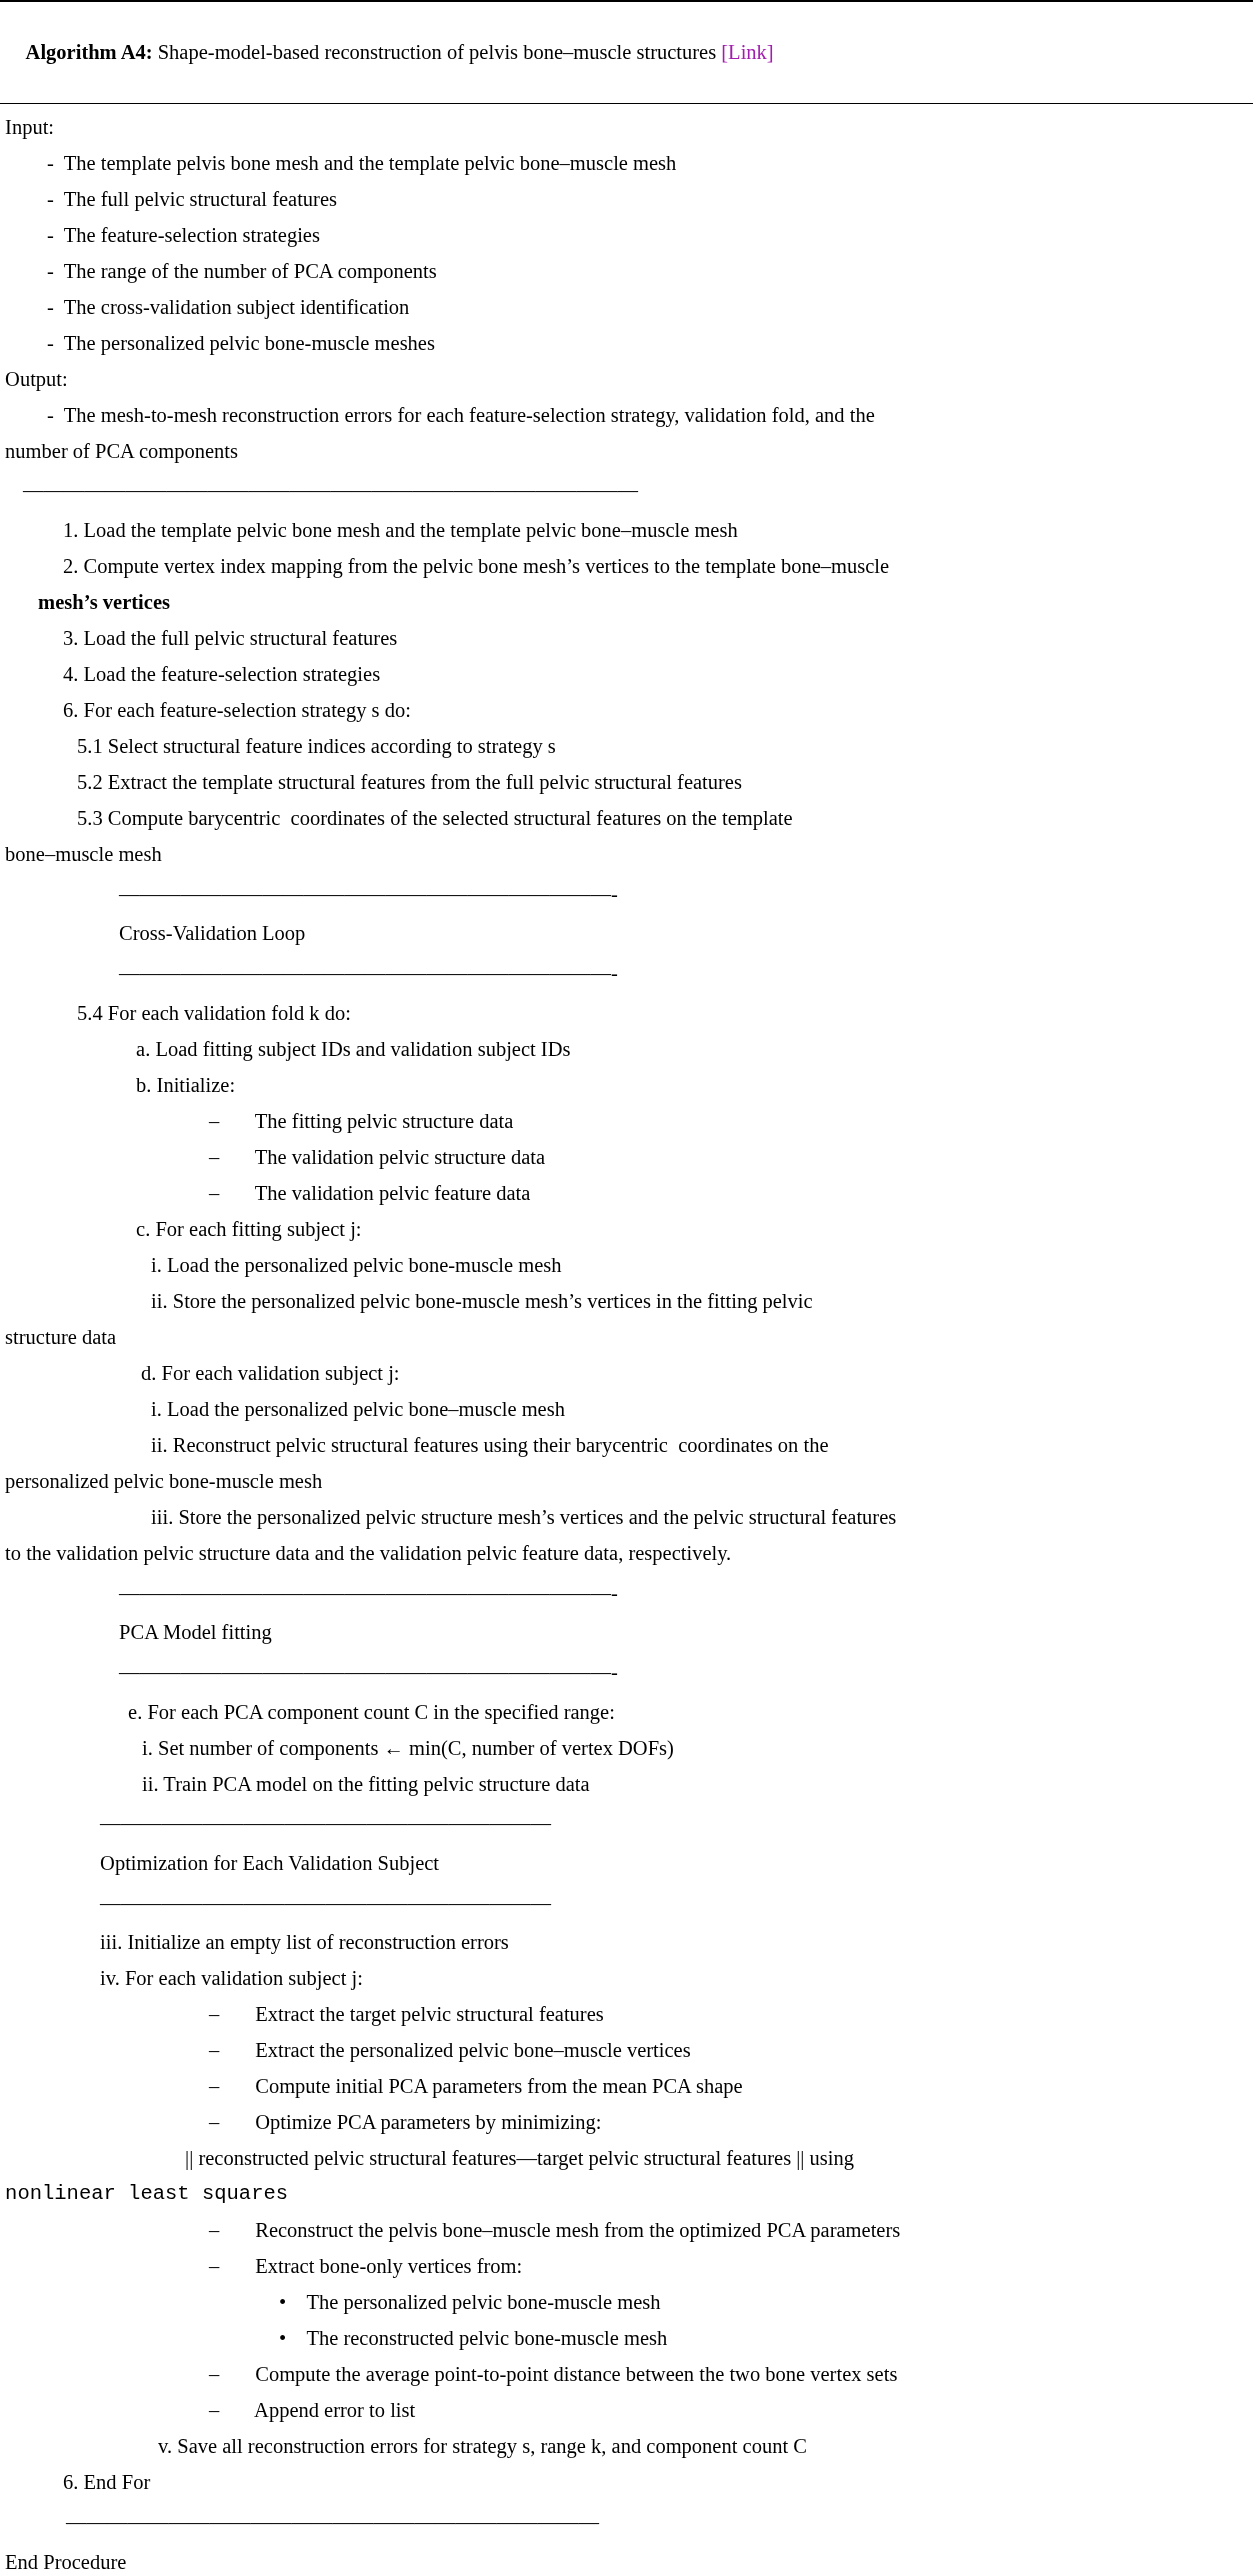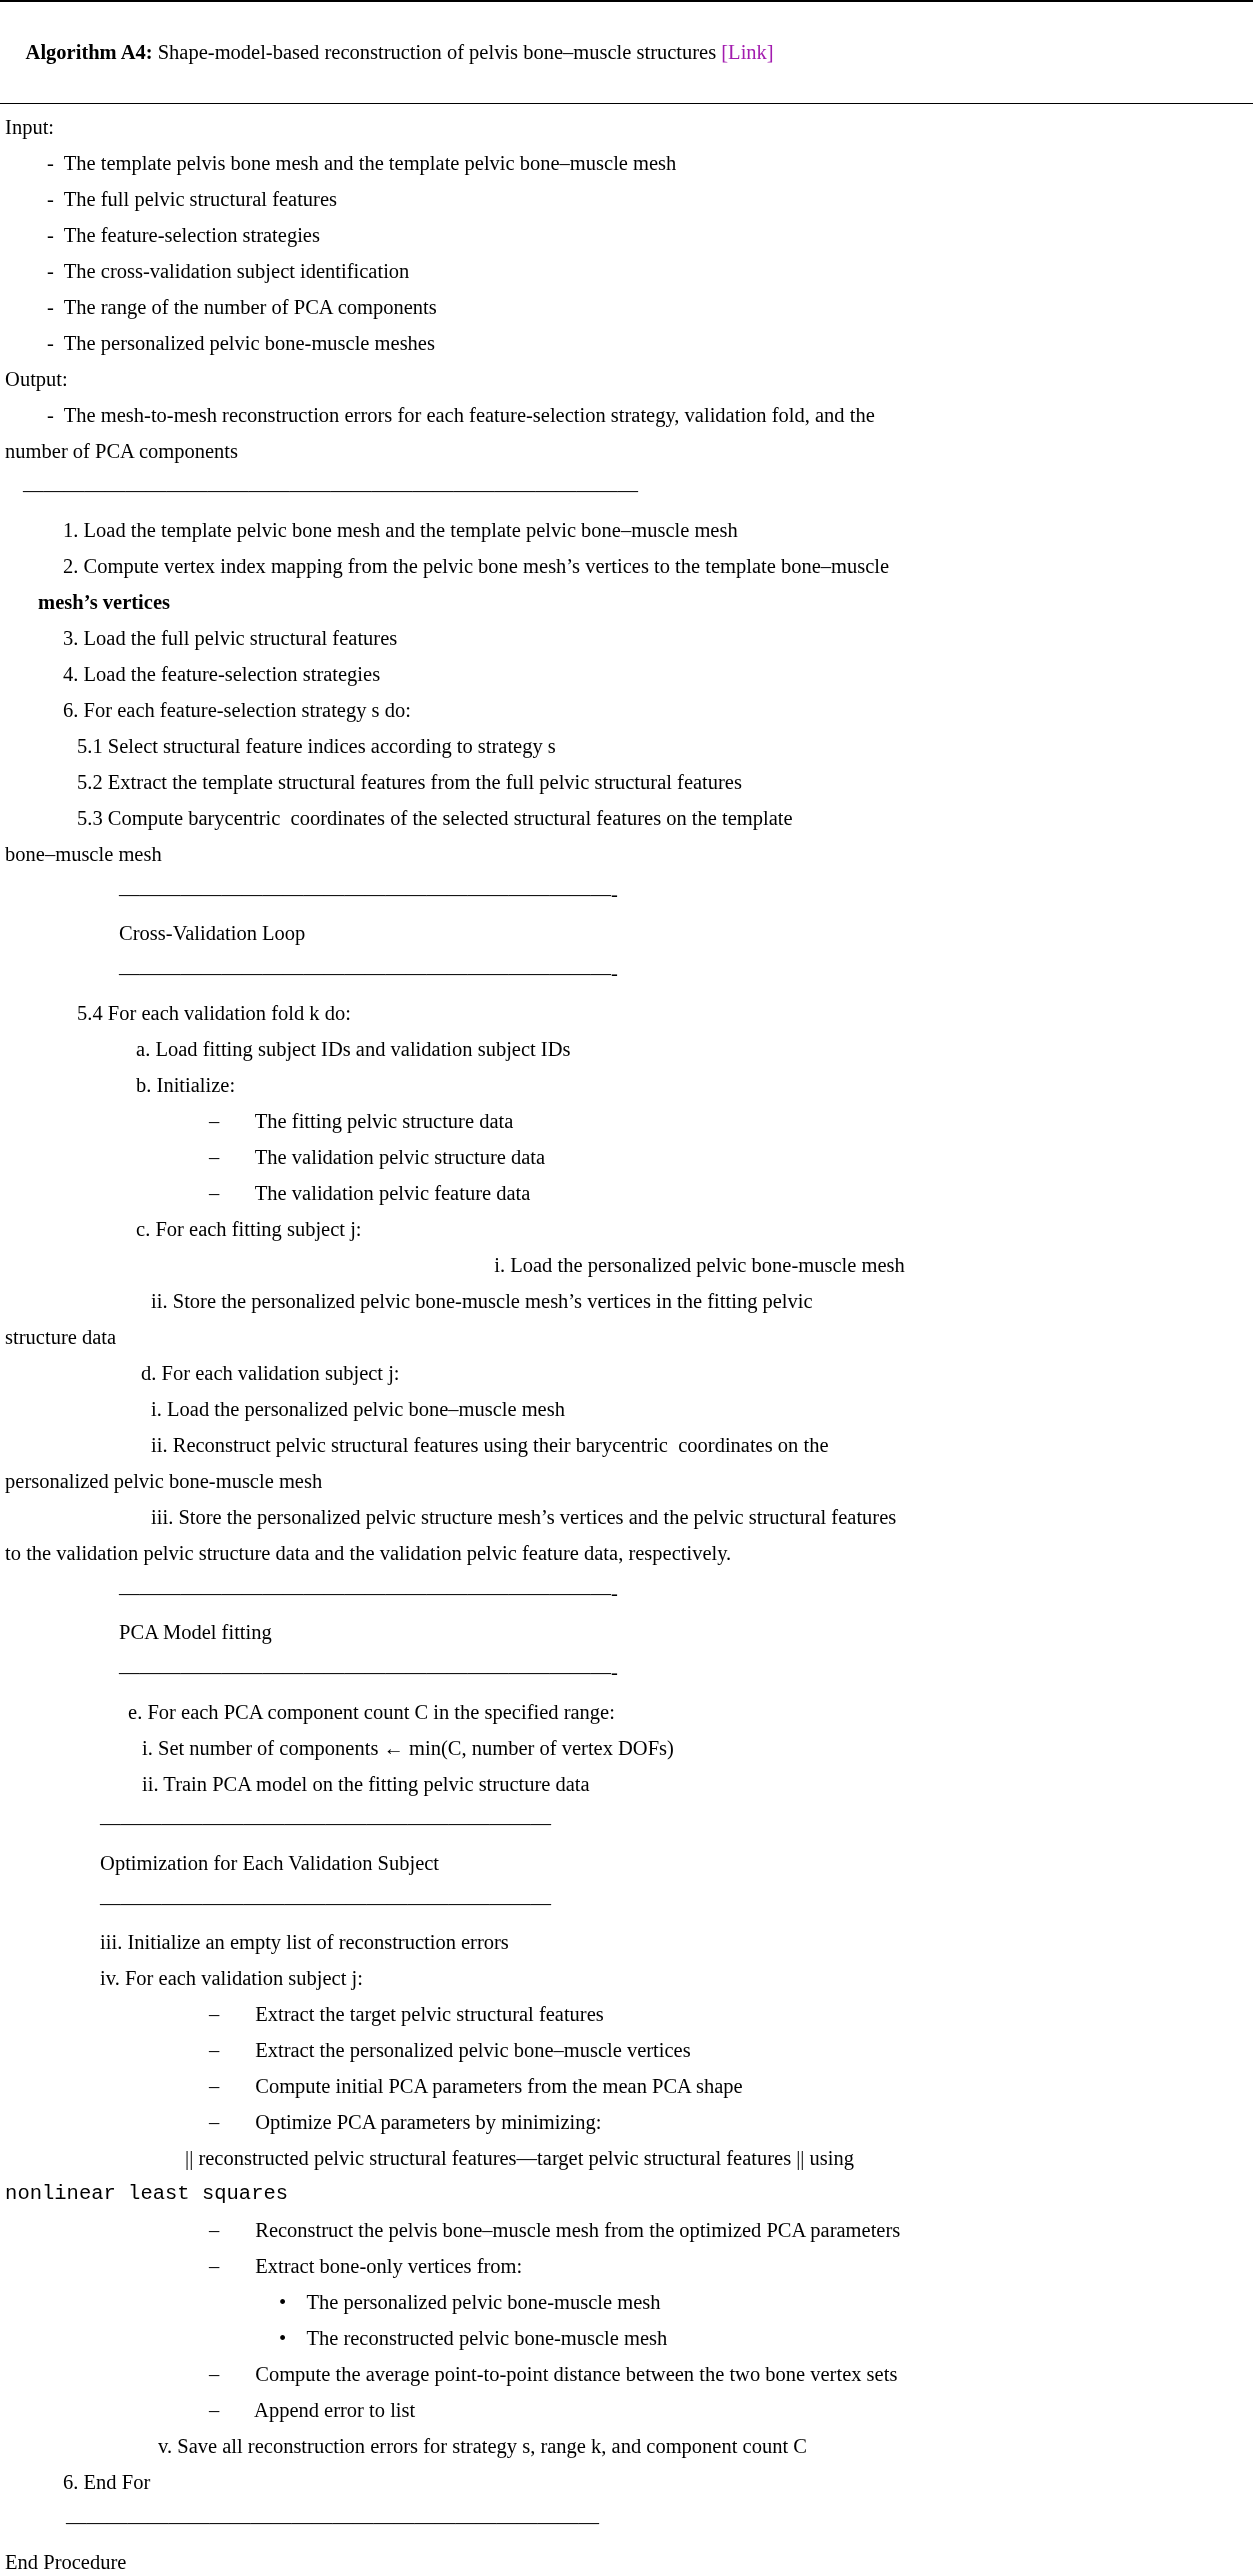--- a/index.html
+++ b/index.html
@@ -42,22 +42,22 @@
 
 <div class="algo-box">
   <div class="title-row">
     <span class="bold">Algorithm A4:</span><span> Shape-model-based reconstruction of pelvis bone–muscle structures </span><span class="link">[Link]</span>
   </div>
   <div class="algo-body">
       <div class="line" style="padding-left: 0px;">Input:</div>
       <div class="line" style="padding-left: 42px;">-  The template pelvis bone mesh and the template pelvic bone–muscle mesh</div>
       <div class="line" style="padding-left: 42px;">-  The full pelvic structural features</div>
       <div class="line" style="padding-left: 42px;">-  The feature-selection strategies</div>
+      <div class="line" style="padding-left: 42px;">-  The range of the number of PCA components</div>
       <div class="line" style="padding-left: 42px;">-  The cross-validation subject identification</div>
-      <div class="line" style="padding-left: 42px;">-  The range of the number of PCA components</div>
       <div class="line" style="padding-left: 42px;">-  The personalized pelvic bone-muscle meshes</div>
       <div class="line" style="padding-left: 0px;">Output:</div>
       <div class="line" style="padding-left: 42px;">-  The mesh-to-mesh reconstruction errors for each feature-selection strategy, validation fold, and the</div>
       <div class="line" style="padding-left: 0px;">number of PCA components</div>
       <div class="line sep" style="padding-left: 18px;">——————————————————————————————</div>
       <div class="line" style="padding-left: 58px;">1. Load the template pelvic bone mesh and the template pelvic bone–muscle mesh</div>
       <div class="line" style="padding-left: 58px;">2. Compute vertex index mapping from the pelvic bone mesh’s vertices to the template bone–muscle</div>
       <div class="line" style="padding-left: 33px; font-weight: bold;">mesh’s vertices</div>
       <div class="line" style="padding-left: 58px;">3. Load the full pelvic structural features</div>
       <div class="line" style="padding-left: 58px;">4. Load the feature-selection strategies</div>
@@ -69,21 +69,21 @@
       <div class="line sep" style="padding-left: 114px;">————————————————————————-</div>
       <div class="line" style="padding-left: 114px;">Cross-Validation Loop</div>
       <div class="line sep" style="padding-left: 114px;">————————————————————————-</div>
       <div class="line" style="padding-left: 72px;">5.4 For each validation fold k do:</div>
       <div class="line" style="padding-left: 131px;">a. Load fitting subject IDs and validation subject IDs</div>
       <div class="line" style="padding-left: 131px;">b. Initialize:</div>
       <div class="line" style="padding-left: 204px;">–       The fitting pelvic structure data</div>
       <div class="line" style="padding-left: 204px;">–       The validation pelvic structure data</div>
       <div class="line" style="padding-left: 204px;">–       The validation pelvic feature data</div>
       <div class="line" style="padding-left: 131px;">c. For each fitting subject j:</div>
-      <div class="line" style="padding-left: 146px; text-align: center;">i. Load the personalized pelvic bone-muscle mesh</div>
+      <div class="line" style="padding-left: 146px;">i. Load the personalized pelvic bone-muscle mesh</div>
       <div class="line" style="padding-left: 146px;">ii. Store the personalized pelvic bone-muscle mesh’s vertices in the fitting pelvic</div>
       <div class="line" style="padding-left: 0px;">structure data</div>
       <div class="line" style="padding-left: 136px;">d. For each validation subject j:</div>
       <div class="line" style="padding-left: 146px;">i. Load the personalized pelvic bone–muscle mesh</div>
       <div class="line" style="padding-left: 146px;">ii. Reconstruct pelvic structural features using their barycentric  coordinates on the</div>
       <div class="line" style="padding-left: 0px;">personalized pelvic bone-muscle mesh</div>
       <div class="line" style="padding-left: 146px;">iii. Store the personalized pelvic structure mesh’s vertices and the pelvic structural features</div>
       <div class="line" style="padding-left: 0px;">to the validation pelvic structure data and the validation pelvic feature data, respectively.</div>
       <div class="line sep" style="padding-left: 114px;">————————————————————————-</div>
       <div class="line" style="padding-left: 114px;">PCA Model fitting</div>

